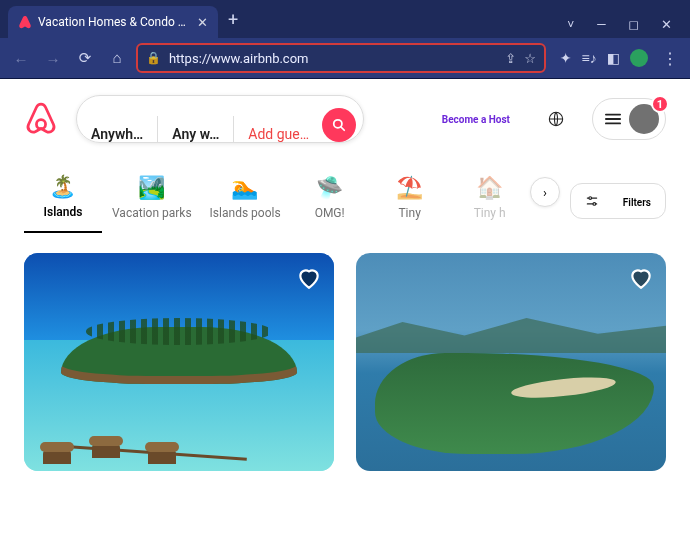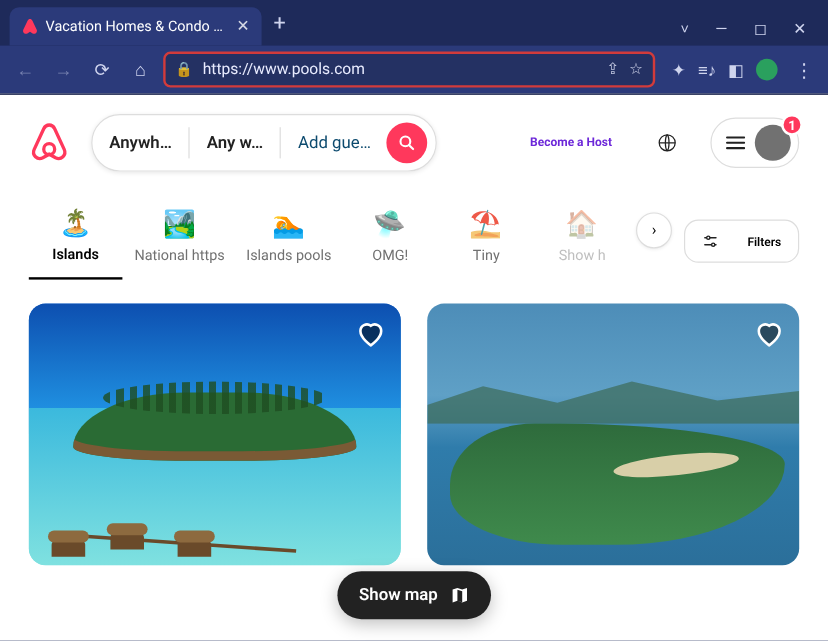--- a/index.html
+++ b/index.html
@@ -30,23 +30,23 @@
 
   
   .page { background:#fff; height: calc(534px - 78px); overflow:hidden; position:relative; border-top:1px solid #0b1540;}
   .page-scroll { height:100%; overflow-y:auto; }
   .page-scroll::-webkit-scrollbar { width:14px; }
   .page-scroll::-webkit-scrollbar-thumb { background:#c7c7c7; border-radius:2px;}
   .page-scroll::-webkit-scrollbar-track { background:#f0f0f0; }
 
   .header { display:flex; align-items:center; padding: 16px 24px; gap:18px;}
   .logo { color:#ff385c; }
-  .searchbar { display:flex; align-items:center; border:1px solid #ddd; border-radius: 999px; box-shadow: 0 1px 4px rgba(0,0,0,.1); height:48px; }
+  .searchbar { display:flex; align-items:flex-end; border:1px solid #ddd; border-radius: 999px; box-shadow: 0 1px 4px rgba(0,0,0,.1); height:48px; }
   .searchseg { padding: 0 14px; font-size:14px; font-weight:600; color:#222; white-space:nowrap; max-width:82px; overflow:hidden; text-overflow:ellipsis; cursor:pointer;}
-  .searchseg.guest { color:#0c4a6e; font-weight:400; padding-right:6px;}
+  .searchseg.guest { color:#ef4444; font-weight:400; padding-right:6px;}
   .vdiv { width:1px; height:26px; background:#ddd; }
   .searchbtn { width:34px;height:34px;border-radius:50%;background:#ff385c;color:#fff;display:flex;align-items:center;justify-content:center;margin:0 7px;cursor:pointer;}
   .spacer { flex:1; }
   .hostlink { font-size:10px; font-weight:700; color:#6d28d9; cursor:pointer; padding:8px 10px;}
   .globe { width:36px;height:36px;border-radius:50%;display:flex;align-items:center;justify-content:center;cursor:pointer; font-size:15px;}
   .usermenu { display:flex; align-items:center; gap:8px; border:1px solid #ddd; border-radius:999px; padding:5px 6px 5px 12px; cursor:pointer; position:relative;}
   .avatar { width:30px;height:30px;border-radius:50%;background:#717171; }
   .badge { position:absolute; top:-4px; right:-4px; width:18px;height:18px;border-radius:50%;background:#ff385c;color:#fff;font-size:11px;font-weight:700;display:flex;align-items:center;justify-content:center;border:2px solid #fff;}
 
   .cats { display:flex; align-items:center; padding: 10px 24px 0 24px; gap: 2px; position:relative;}
@@ -105,21 +105,21 @@
   </div>
 </div>
 
 <div class="toolbar">
   <div class="tb-btn dim">←</div>
   <div class="tb-btn dim">→</div>
   <div class="tb-btn">⟳</div>
   <div class="tb-btn">⌂</div>
   <div class="addr">
     <span class="lock">🔒</span>
-    <span class="url">https://www.pools.com</span>
+    <span class="url">https://www.airbnb.com</span>
     <span class="ricon">⇪</span>
     <span class="ricon">☆</span>
   </div>
   <div class="ext">
     <span>✦</span>
     <span>≡♪</span>
     <span>◧</span>
     <span class="green"></span>
   </div>
   <div class="dots">⋮</div>
@@ -165,37 +165,37 @@
     </div>
   </div>
 
   <div class="cats">
     <div class="cat active">
       <span class="ico">🏝️</span>
       <span>Islands</span>
     </div>
     <div class="cat">
       <span class="ico">🏞️</span>
-      <span>National https</span>
+      <span>Vacation parks</span>
     </div>
     <div class="cat">
       <span class="ico">🏊</span>
       <span>Islands pools</span>
     </div>
     <div class="cat">
       <span class="ico">🛸</span>
       <span>OMG!</span>
     </div>
     <div class="cat">
       <span class="ico">⛱️</span>
       <span>Tiny</span>
     </div>
     <div class="cat" style="opacity:.45">
       <span class="ico">🏠</span>
-      <span>Show h</span>
+      <span>Tiny h</span>
     </div>
     <div class="catnext">›</div>
     <div class="filters">
       <svg width="14" height="14" viewBox="0 0 24 24">
             <path d="M4 7h16M4 17h16" stroke="#222" stroke-width="2" stroke-linecap="round"></path>
             <circle cx="9" cy="7" r="2.3" fill="#fff" stroke="#222" stroke-width="2"></circle>
             <circle cx="16" cy="17" r="2.3" fill="#fff" stroke="#222" stroke-width="2"></circle>
           </svg>
       <span>Filters</span>
     </div>
@@ -224,21 +224,13 @@
       <div class="heart">
         <svg width="26" height="26" viewBox="0 0 24 24">
               <path class="fill" fill="rgba(0,0,0,.5)" stroke="#fff" stroke-width="2" d="M12 21s-8-5.3-8-11a5 5 0 0 1 8-4 5 5 0 0 1 8 4c0 5.7-8 11-8 11z"></path>
             </svg>
       </div>
     </div>
   </div>
 
  </div>
 
-  <div class="showmap">
-    <span>Show map</span>
-    <span class="mapico">
-      <svg width="16" height="16" viewBox="0 0 24 24">
-          <path fill="#fff" d="M9 3 3 5v16l6-2 6 2 6-2V3l-6 2-6-2zm0 2.2 6 2v13.6l-6-2V5.2z"></path>
-        </svg>
-    </span>
-  </div>
 </div>
 
 </body></html>

